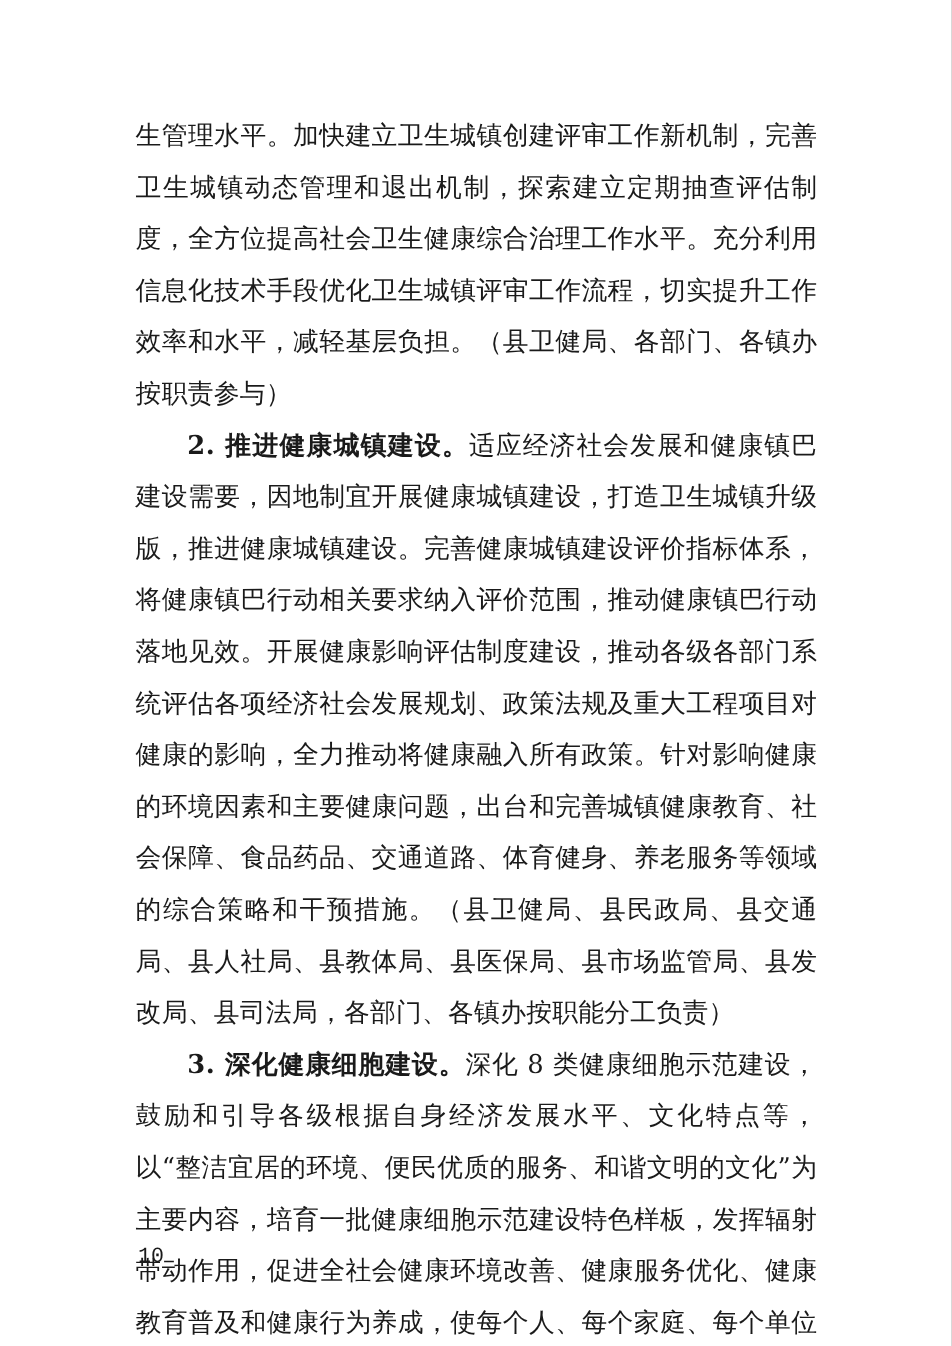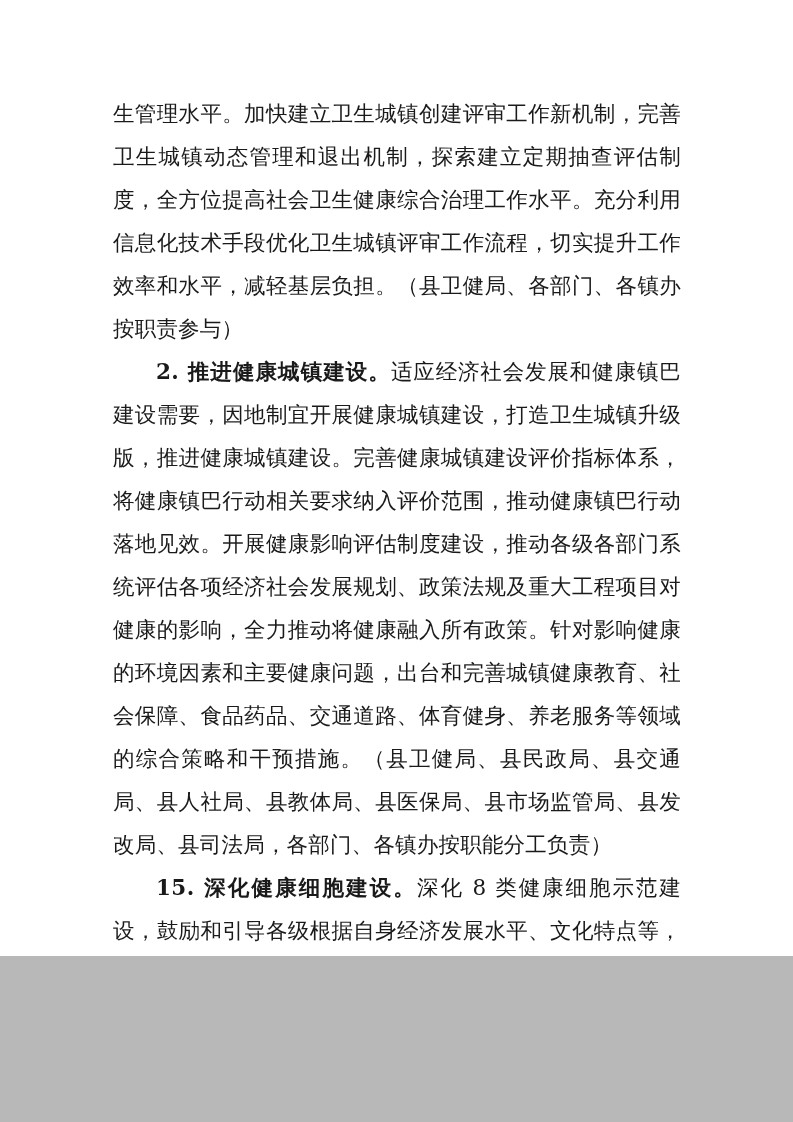--- a/index.html
+++ b/index.html
@@ -5,21 +5,21 @@
   html, body {
     margin: 0;
     padding: 0;
     background: #b8b8b8;
   }
   body {
     font-family: "DejaVu Sans", sans-serif;
   }
   .page {
     width: 793px;
-    height: 956px;
+    height: 1122px;
     background: #ffffff;
     position: relative;
     box-sizing: border-box;
     overflow: hidden;
     margin: 0 auto;
     padding-left: 40px;
   }
   .content {
     position: absolute;
     left: 113px;
@@ -62,20 +62,20 @@
 
     <p class="para">
       <span>生管理水平。加快建立卫生城镇创建评审工作新机制，完善卫生城镇动态管理和退出机制，探索建立定期抽查评估制度，全方位提高社会卫生健康综合治理工作水平。充分利用信息化技术手段优化卫生城镇评审工作流程，切实提升工作效率和水平，减轻基层负担。（县卫健局、各部门、各镇办按职责参与）</span>
     </p>
 
     <p class="para indent">
       <span class="lead">2. 推进健康城镇建设。</span><span>适应经济社会发展和健康镇巴建设需要，因地制宜开展健康城镇建设，打造卫生城镇升级版，推进健康城镇建设。完善健康城镇建设评价指标体系，将健康镇巴行动相关要求纳入评价范围，推动健康镇巴行动落地见效。开展健康影响评估制度建设，推动各级各部门系统评估各项经济社会发展规划、政策法规及重大工程项目对健康的影响，全力推动将健康融入所有政策。针对影响健康的环境因素和主要健康问题，出台和完善城镇健康教育、社会保障、食品药品、交通道路、体育健身、养老服务等领域的综合策略和干预措施。（县卫健局、县民政局、县交通局、县人社局、县教体局、县医保局、县市场监管局、县发改局、县司法局，各部门、各镇办按职能分工负责）</span>
     </p>
 
     <p class="para indent">
-      <span class="lead">15. 深化健康细胞建设。</span><span>深化 8 类健康细胞示范建设，鼓励和引导各级根据自身经济发展水平、文化特点等，以“整洁宜居的环境、便民优质的服务、和谐文明的文化”为主要内容，培育一批健康细胞示范建设特色样板，发挥辐射带动作用，促进全社会健康环境改善、健康服务优化、健康教育普及和健康行为养成，使每个人、每个家庭、每个单位都成</span>
+      <span class="lead">3. 深化健康细胞建设。</span><span>深化 8 类健康细胞示范建设，鼓励和引导各级根据自身经济发展水平、文化特点等，以“整洁宜居的环境、便民优质的服务、和谐文明的文化”为主要内容，培育一批健康细胞示范建设特色样板，发挥辐射带动作用，促进全社会健康环境改善、健康服务优化、健康教育普及和健康行为养成，使每个人、每个家庭、每个单位都成</span>
     </p>
 
   </div>
 
   <div class="page-number">10</div>
 
 </div>
 
 </body></html>

